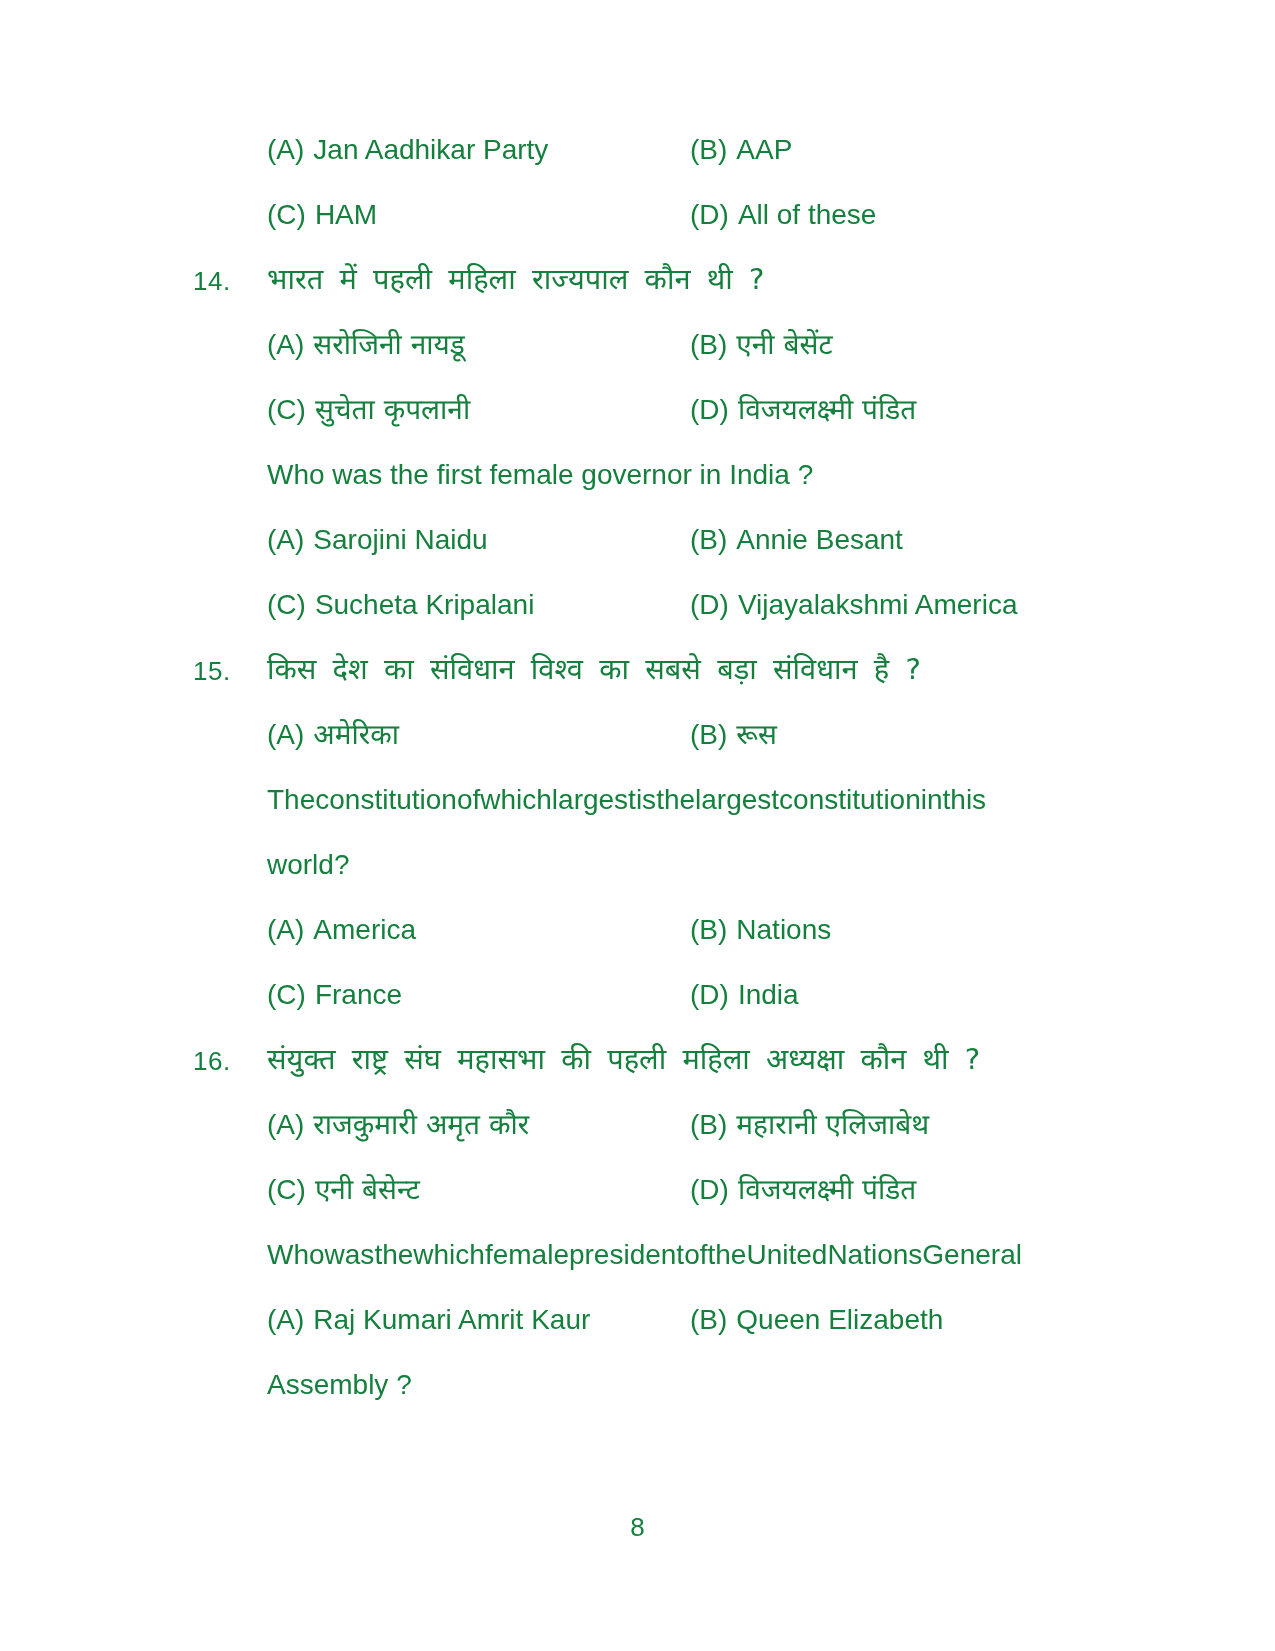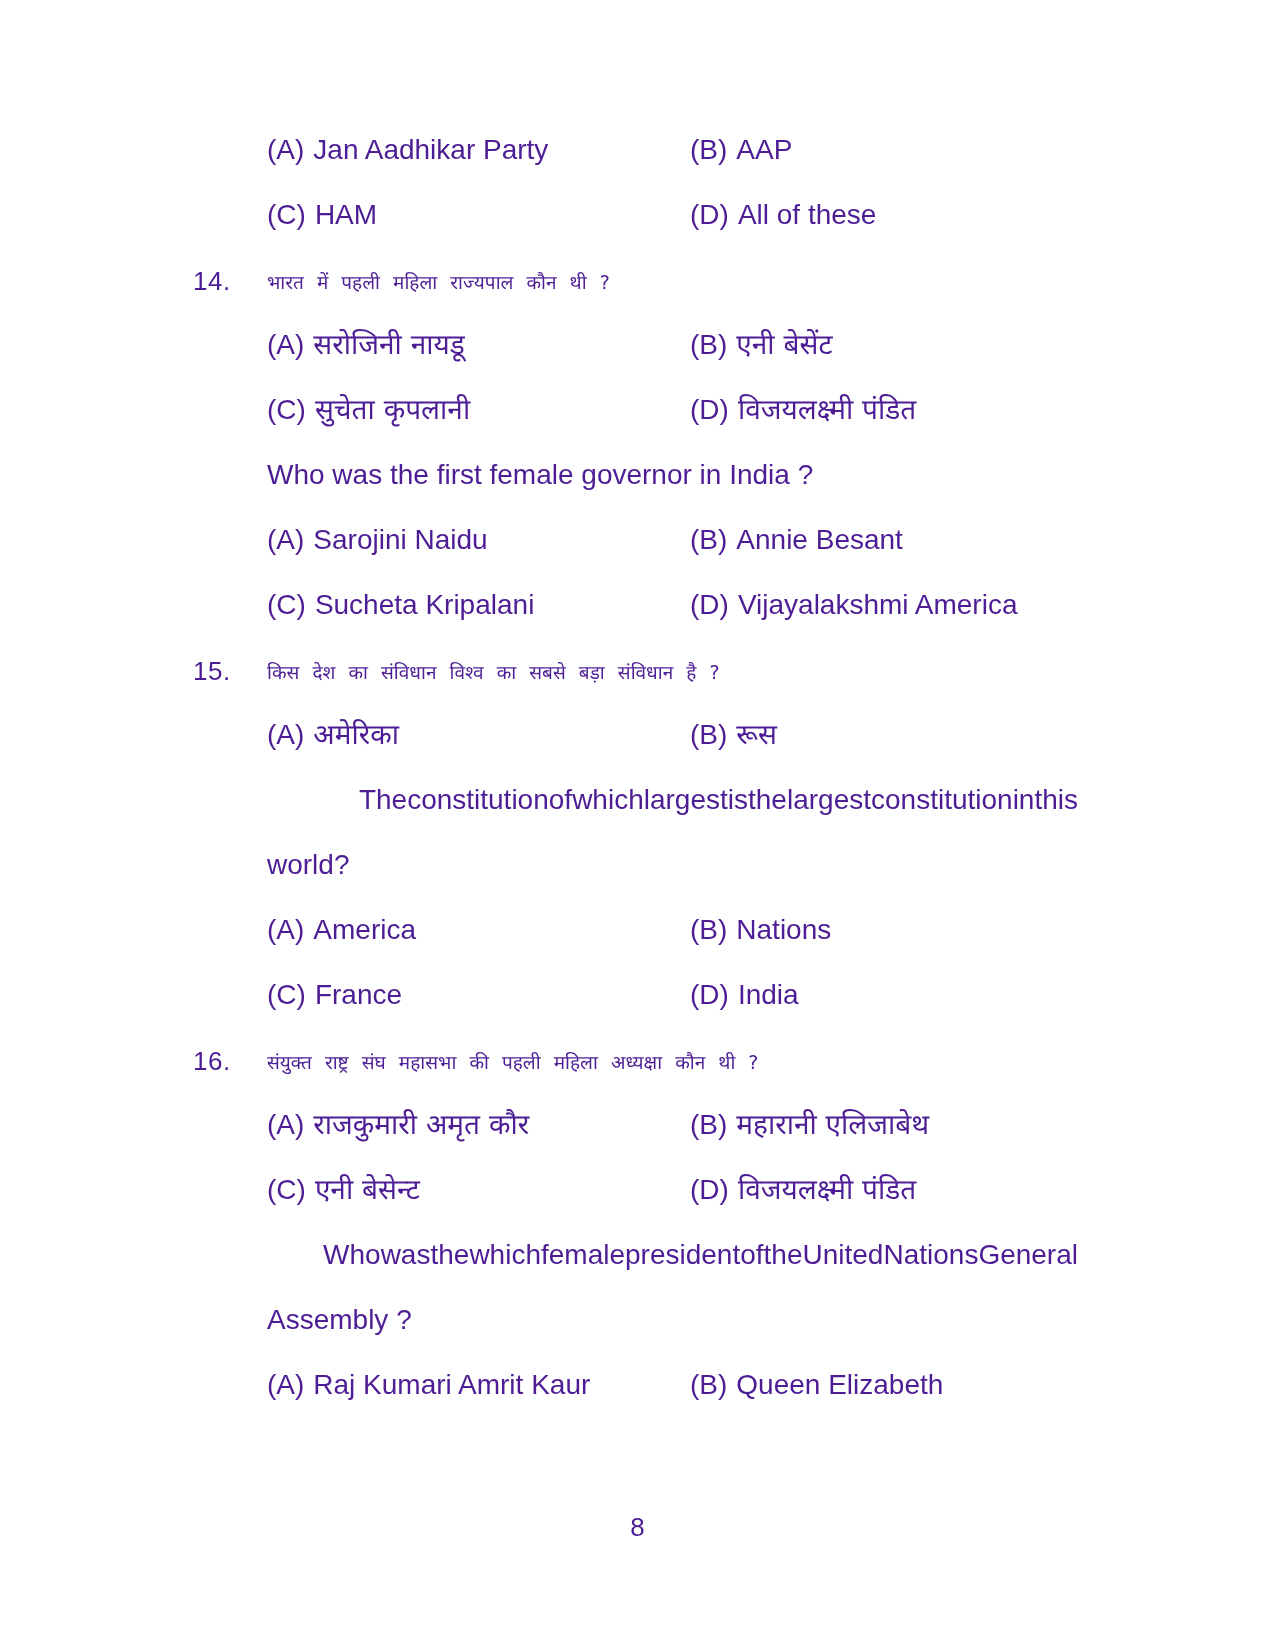--- a/index.html
+++ b/index.html
@@ -2,21 +2,21 @@
 <html><head>
 <meta charset="utf-8">
 <style>
   html, body { margin: 0; padding: 0; background: #e8e8e8; }
   .page {
     position: relative;
     width: 1275px;
     height: 1651px;
     background: #ffffff;
     font-family: "Liberation Sans", sans-serif;
-    color: #4c1d95;
+    color: #15803d;
     overflow: hidden;
   }
   .content {
     position: absolute;
     left: 267px;
     top: 117px;
     width: 811px;
   }
   .row {
     position: relative;
@@ -30,24 +30,24 @@
     left: -74px;
     top: 0;
     font-size: 26px;
     line-height: 68px;
     letter-spacing: 0.5px;
   }
   .opt { display: inline-block; white-space: nowrap; }
   .opt.a { width: 423px; }
   .opt-label { margin-right: 9px; }
   .hi { font-family: "DejaVu Sans", sans-serif; }
-  .hi-q { word-spacing: 7px; font-size: 19px; }
+  .hi-q { word-spacing: 7px; font-size: 29px; }
   .jrow {
     display: flex;
-    justify-content: flex-end;
+    justify-content: flex-start;
     align-items: baseline;
   }
   .jrow span { display: inline-block; }
   .page-number {
     position: absolute;
     left: 0;
     right: 0;
     top: 1512px;
     text-align: center;
     font-size: 26px;
@@ -128,21 +128,21 @@
         <span>the</span>
         <span>which</span>
         <span>female</span>
         <span>president</span>
         <span>of</span>
         <span>the</span>
         <span>United</span>
         <span>Nations</span>
         <span>General</span>
       </div>
-    <div class="row">Assembly ?</div>
     <div class="row">
       <span class="opt a"><span class="opt-label">(A)</span><span class="opt-text">Raj Kumari Amrit Kaur</span></span><span class="opt b"><span class="opt-label">(B)</span><span class="opt-text">Queen Elizabeth</span></span>
     </div>
+    <div class="row">Assembly ?</div>
 
   </div>
 
   <div class="page-number">8</div>
 </div>
 
 </body></html>

